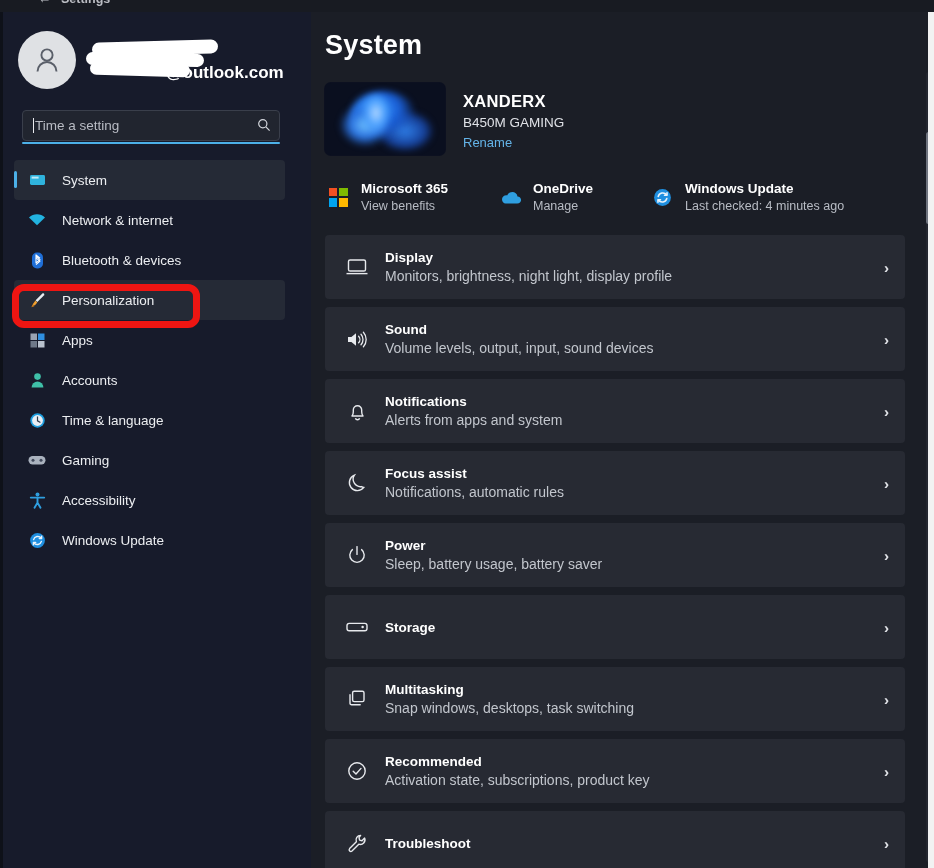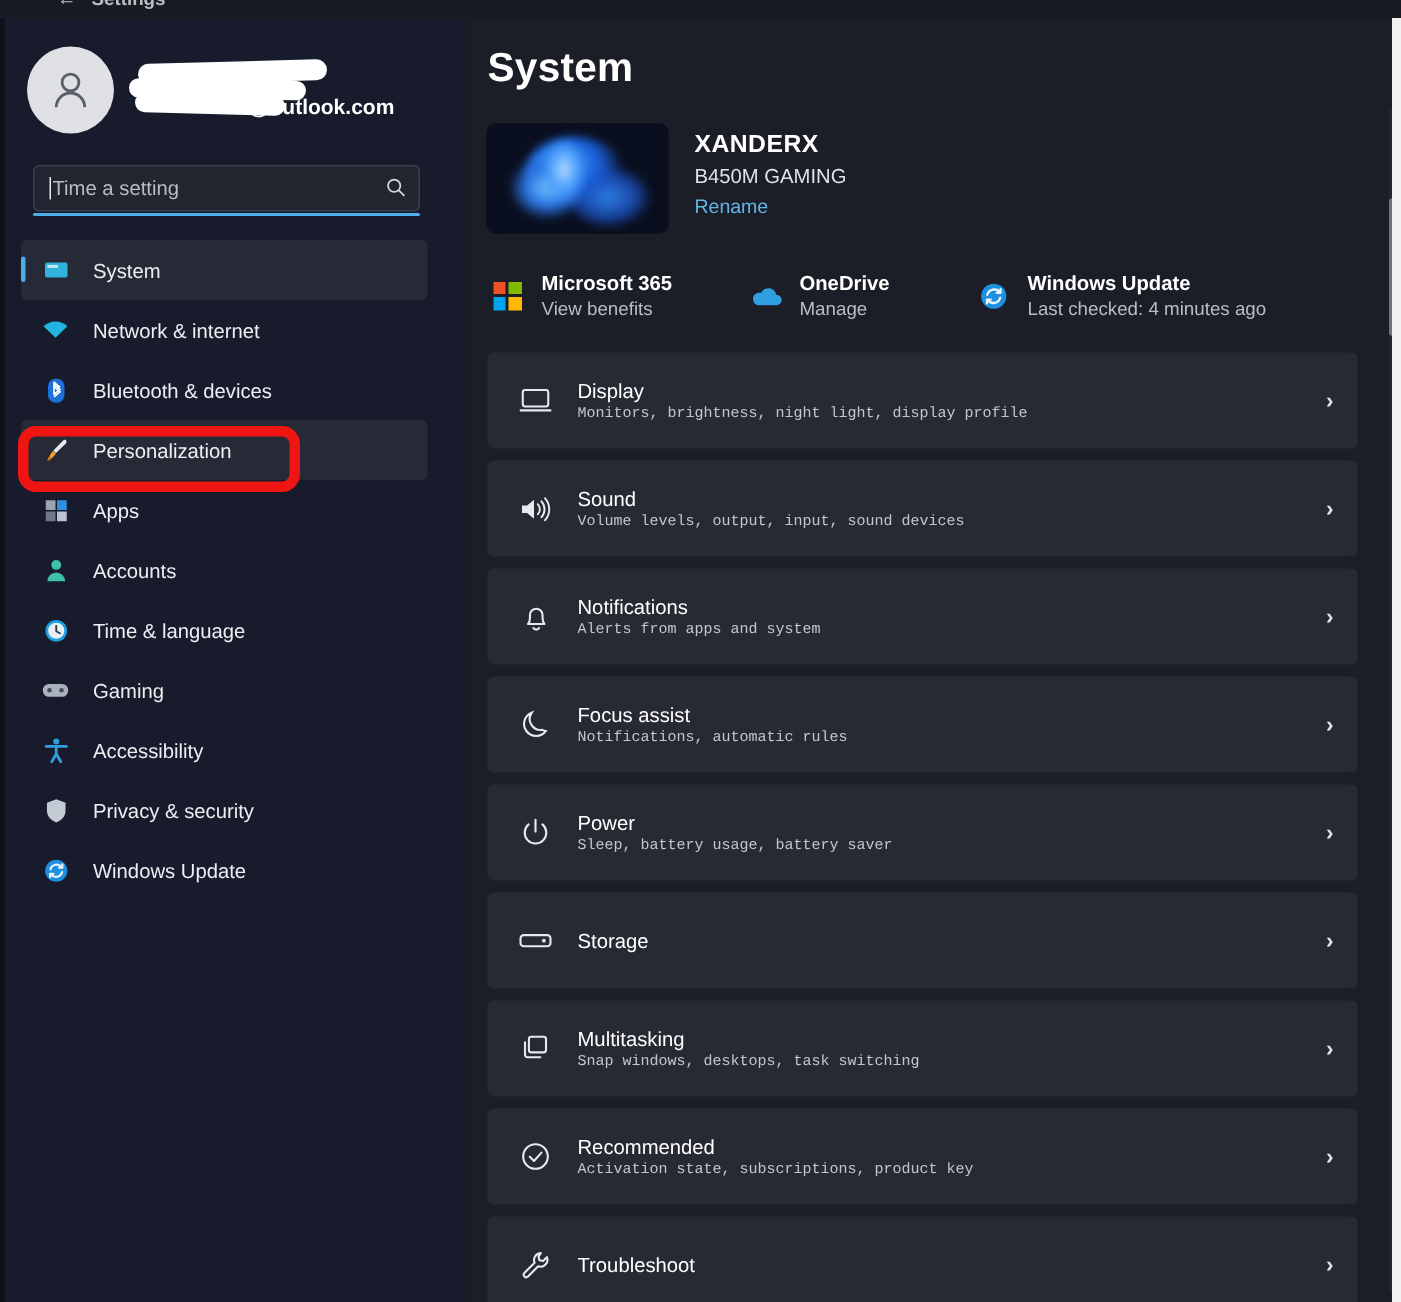--- a/index.html
+++ b/index.html
@@ -58,21 +58,21 @@
   }
   .avatar svg { display: block; }
   .account-text {
     margin-left: 14px;
     position: relative;
     height: 58px;
     width: 190px;
   }
   .acct-email {
     position: absolute; left: 76px; top: 32px;
-    font-size: 14px; font-weight: bold; color: #ffffff;
+    font-size: 17px; font-weight: bold; color: #ffffff;
     white-space: nowrap;
   }
   .redact {
     position: absolute;
     background: #ffffff;
     border-radius: 9px;
   }
   .redact.r1 { left: 2px;  top: 10px; width: 126px; height: 14px; transform: rotate(-1.5deg); }
   .redact.r2 { left: -4px; top: 22px; width: 118px; height: 13px; transform: rotate(1deg); }
   .redact.r3 { left: 0px;  top: 32px; width: 100px; height: 13px; transform: rotate(1.5deg); }
@@ -153,21 +153,21 @@
     overflow: hidden;
   }
   .page-title {
     font-size: 27px; font-weight: bold;
     color: #ffffff;
     margin: 30px 0 0 14px;
     letter-spacing: .2px;
   }
 
   .device {
-    display: flex; align-items: flex-start;
+    display: flex; align-items: center;
     margin: 22px 0 0 14px;
   }
   .thumb {
     width: 120px; height: 72px;
     border-radius: 6px;
     background: #0a0f1f;
     position: relative;
     overflow: hidden;
     flex: 0 0 120px;
     box-shadow: 0 0 0 1px #0c1020;
@@ -219,22 +219,22 @@
     box-sizing: border-box;
     position: relative;
   }
   .card-ico {
     width: 36px; flex: 0 0 36px;
     display: flex; align-items: center; justify-content: center;
     color: #e7e9ed;
     margin-right: 10px;
   }
   .card-txt { flex: 1; }
-  .card-title { font-size: 13.5px; font-weight: normal; color: #ffffff; }
-  .card-sub { font-size: 10px; color: #c2c6cd; margin-top: 3px; font-family: Liberation Mono, monospace; }
+  .card-title { font-size: 13.5px; font-weight: bold; color: #ffffff; }
+  .card-sub { font-size: 14px; color: #c2c6cd; margin-top: 3px; }
   .card-chev { font-size: 15px; color: #e2e4e9; font-weight: bold; }
 
   
   .scroll-main {
     position: absolute; right: 3px; top: 72px;
     width: 5px; height: 790px;
     background: #23262f;
     border-radius: 3px;
     z-index: 20;
   }
@@ -392,28 +392,20 @@
         <span class="nav-ico">
           <svg width="19" height="19" viewBox="0 0 19 19">
             <circle cx="9.5" cy="3.4" r="2" fill="#2f9fe0"></circle>
             <path d="M2.8 6.6h13.4" stroke="#2f9fe0" stroke-width="1.9" stroke-linecap="round"></path>
             <path d="M9.5 6.6v5m0 0l-3 5.2m3-5.2l3 5.2" stroke="#2f9fe0" stroke-width="1.9" stroke-linecap="round" fill="none"></path>
           </svg>
         </span>
         <span class="nav-label">Accessibility</span>
       </div>
 
-      <div class="nav-item">
-        <span class="nav-ico">
-          <svg width="19" height="19" viewBox="0 0 19 19">
-            <path d="M9.5 1.8l6.2 2.4v5c0 4-2.6 6.9-6.2 8.1-3.6-1.2-6.2-4.1-6.2-8.1v-5z" fill="#c3cad4"></path>
-          </svg>
-        </span>
-        <span class="nav-label">Privacy &amp; security</span>
-      </div>
 
       <div class="nav-item">
         <span class="nav-ico">
           <svg width="19" height="19" viewBox="0 0 19 19">
             <circle cx="9.5" cy="9.5" r="7.4" fill="#1f8fe0"></circle>
             <path d="M13.2 7.2A4.3 4.3 0 0 0 5.6 8.6M5.8 11.8a4.3 4.3 0 0 0 7.6-1.4" fill="none" stroke="#eaf4fc" stroke-width="1.4" stroke-linecap="round"></path>
             <path d="M13.6 5.2v2.3h-2.3M5.4 13.8v-2.3h2.3" fill="none" stroke="#eaf4fc" stroke-width="1.4" stroke-linecap="round" stroke-linejoin="round"></path>
           </svg>
         </span>
         <span class="nav-label">Windows Update</span>

